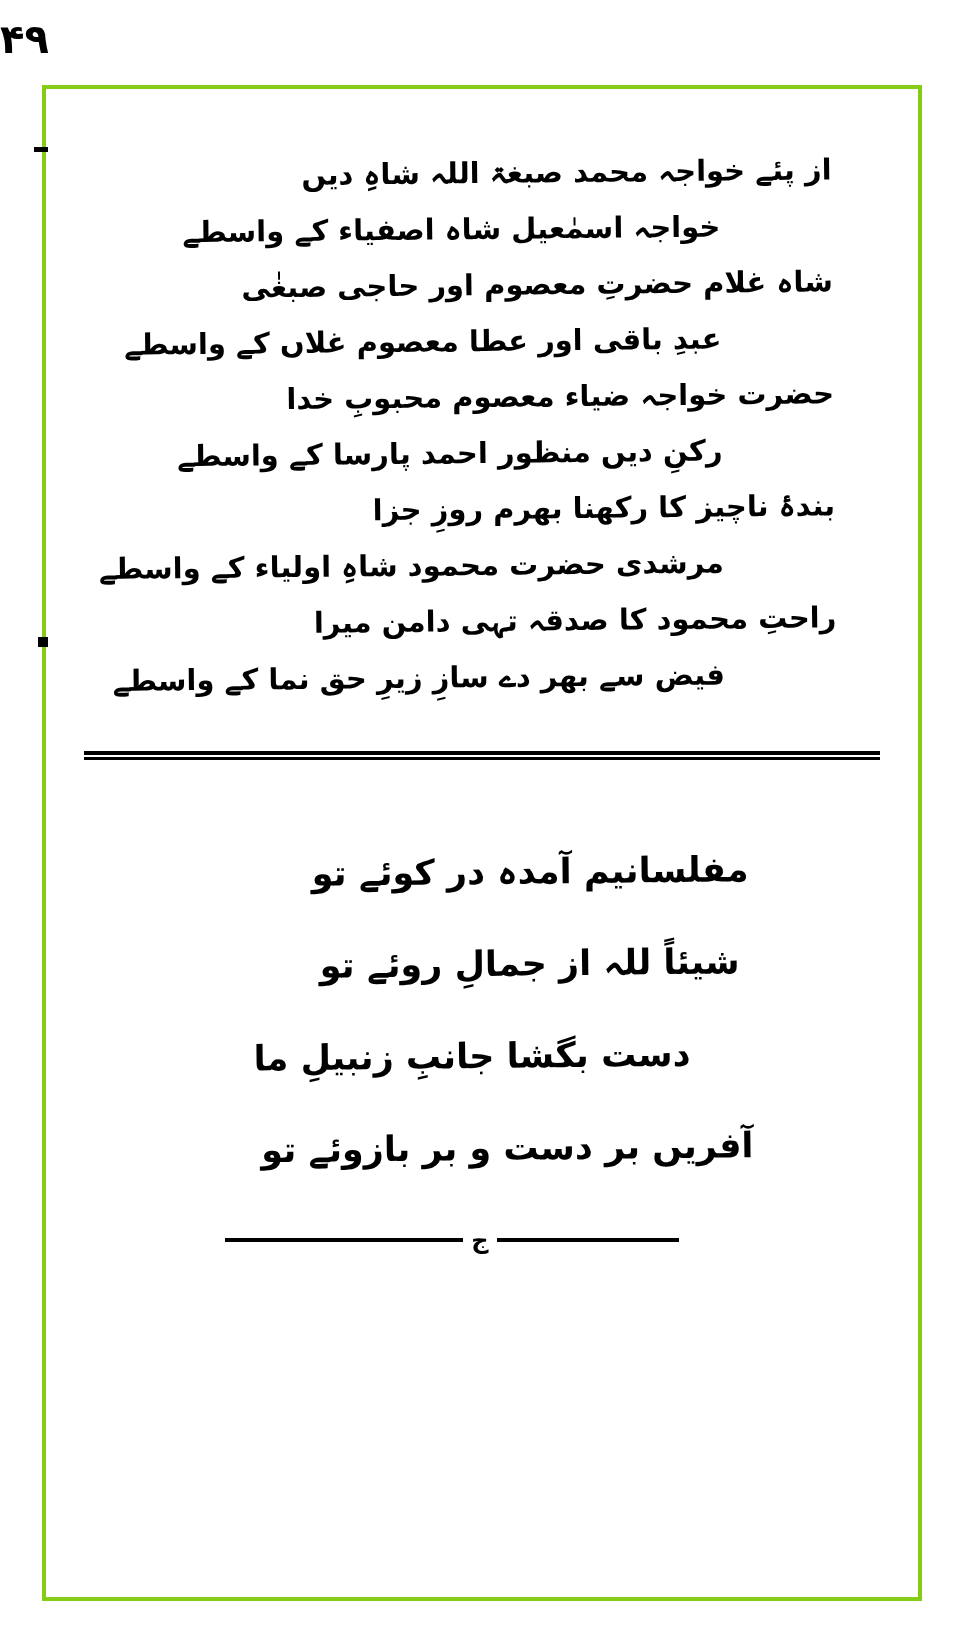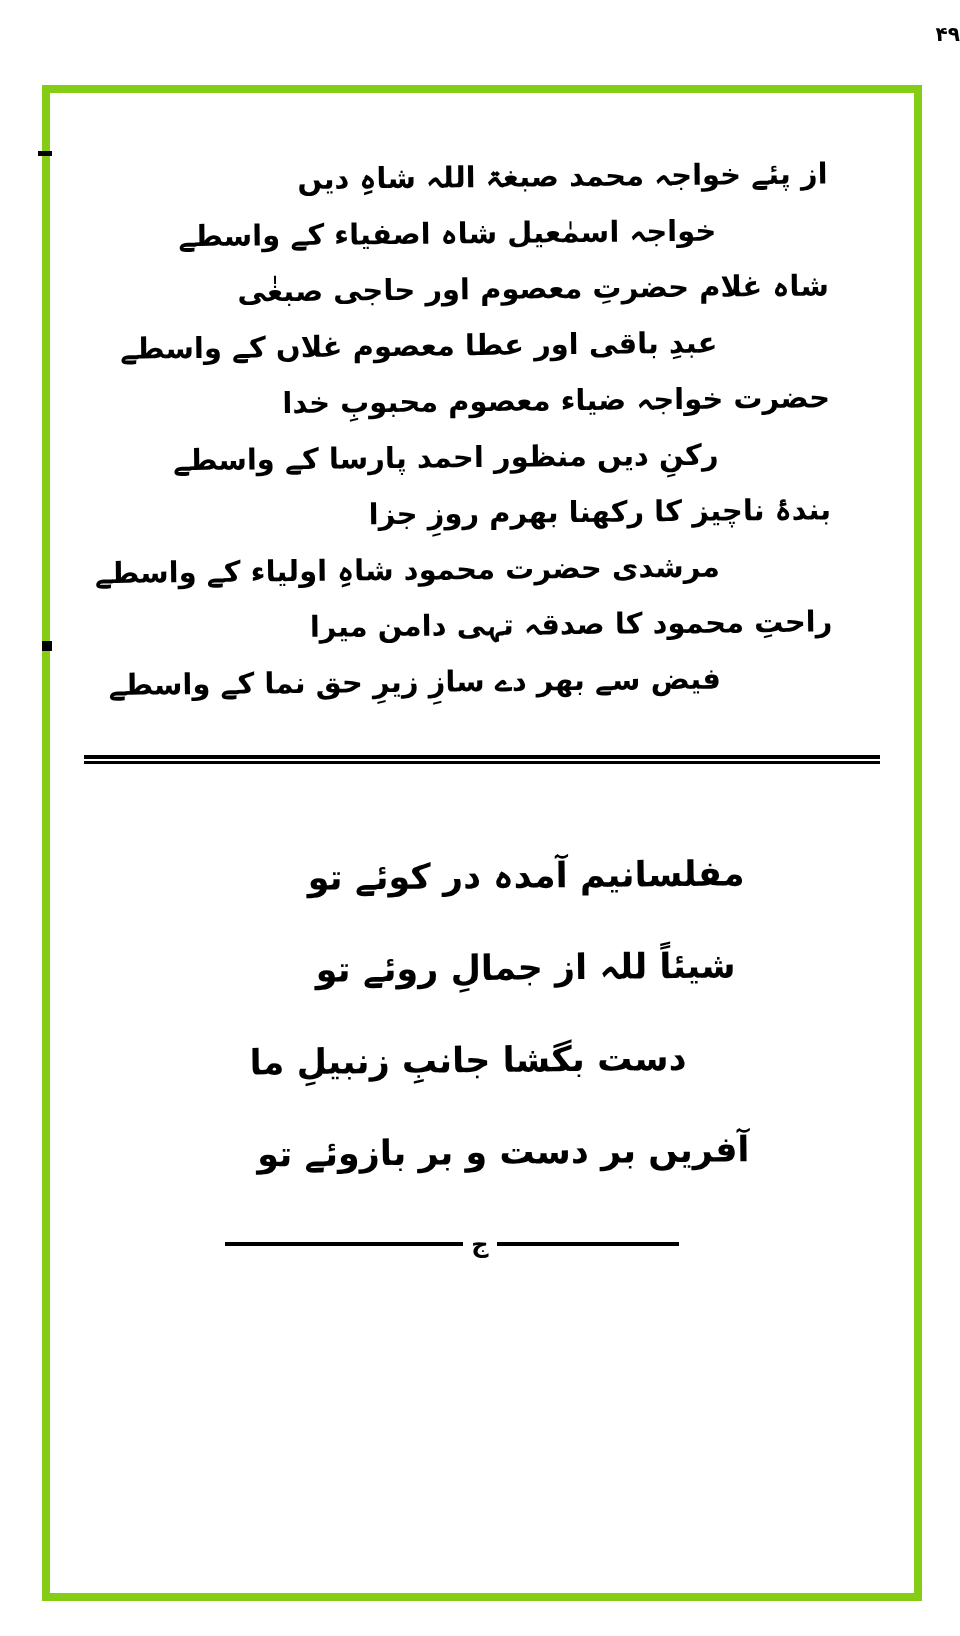--- a/index.html
+++ b/index.html
@@ -6,30 +6,30 @@
   html, body {
     width: 960px; height: 1636px;
     background: #ffffff;
     font-family: "DejaVu Sans", sans-serif;
     color: #000;
     overflow: hidden;
   }
   .page { position: relative; width: 960px; height: 1636px; background: #fff; }
 
   .page-number {
-    position: absolute; top: 22px; left: 0; width: 100%;
-    text-align: right;
-    font-size: 20px; font-weight: 700;
+    position: absolute; top: 16px; left: 0; width: 100%;
+    text-align: left;
+    font-size: 40px; font-weight: 700;
     letter-spacing: 2px;
   }
 
   .frame {
     position: absolute; left: 42px; top: 85px;
     width: 880px; height: 1516px;
-    border: 8px solid #84cc16;
+    border: 4px solid #84cc16;
     background: #fff;
   }
   .frame-tick {
     position: absolute; background: #000;
   }
   .tick-top  { left: -12px; top: 58px;  width: 14px; height: 5px; }
   .tick-mid  { left: -8px;  top: 548px; width: 10px; height: 10px; }
 
   
   .poem1 {

